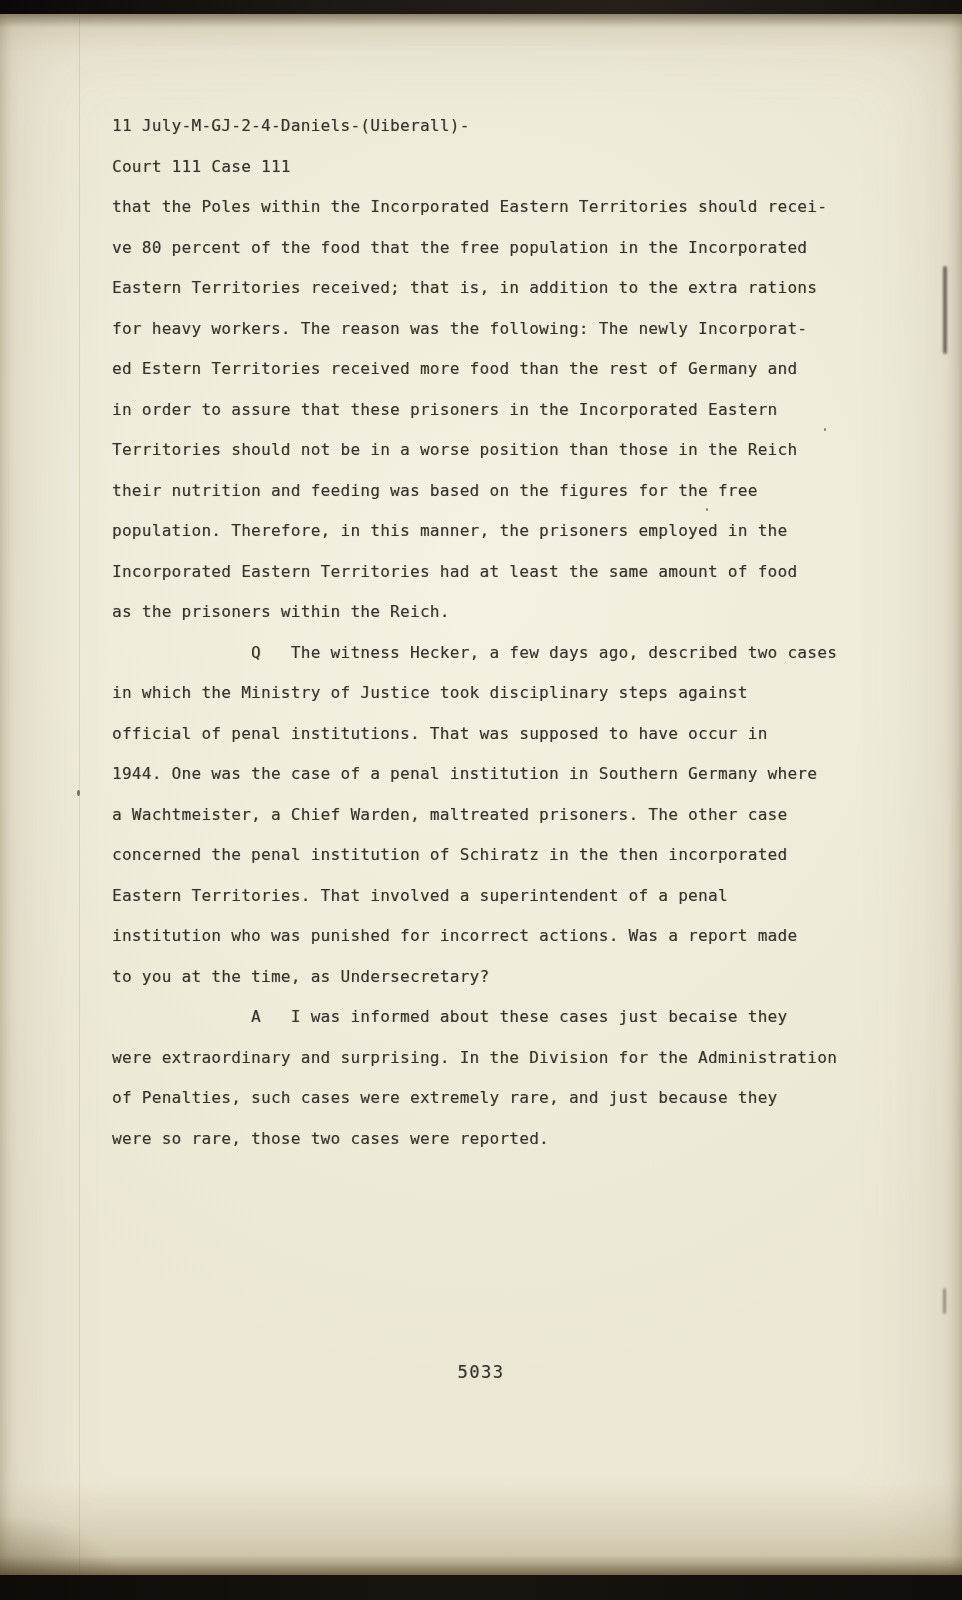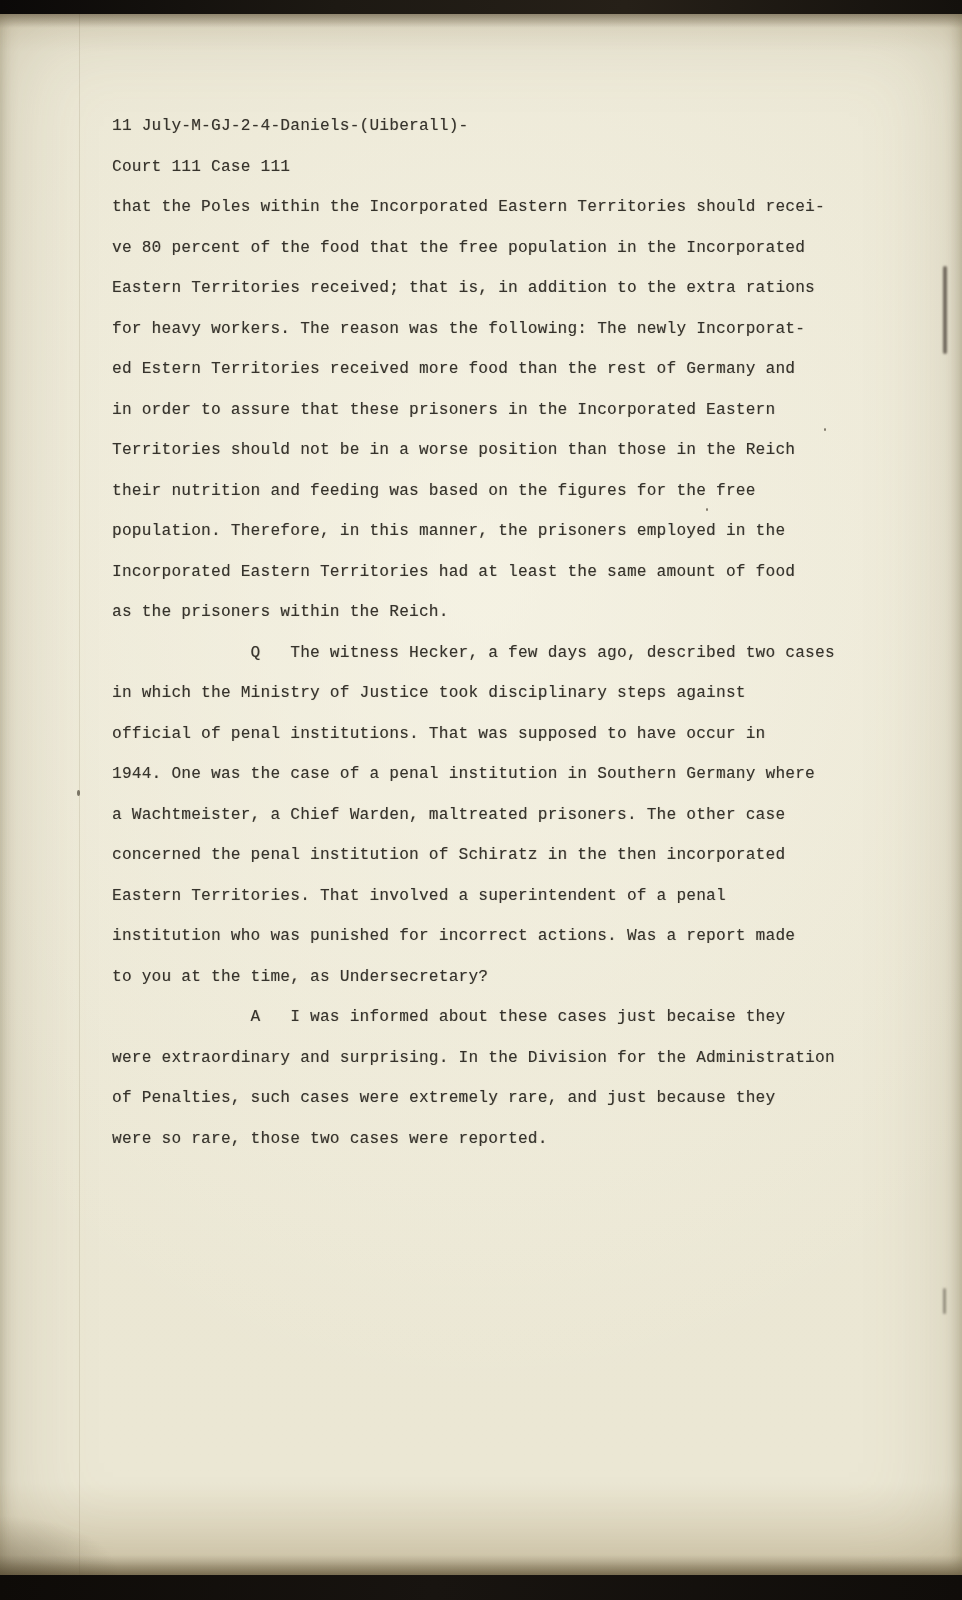--- a/index.html
+++ b/index.html
@@ -80,21 +80,20 @@
     position: absolute;
     left: 112px;
     top: 106px;
     width: 790px;
     color: #36332c;
     font-size: 16px;
     line-height: 40.5px;
     letter-spacing: 0.3px;
     white-space: pre;
     text-shadow: 0.4px 0.3px 0.7px rgba(54,51,44,0.42);
-    font-family: Liberation Mono, monospace;
   }
   .line {
     height: 40.5px;
   }
   .page-number {
     position: absolute;
     left: 0;
     top: 1362px;
     width: 962px;
     text-align: center;
@@ -142,20 +141,21 @@
 </style>
 </head>
 <body>
 
 <div class="scan">
   <div class="paper"></div>
   <div class="fold-line"></div>
 
   <div class="page-text"><div class="line">11 July-M-GJ-2-4-Daniels-(Uiberall)-</div><div class="line">Court 111 Case 111</div><div class="line">that the Poles within the Incorporated Eastern Territories should recei-</div><div class="line">ve 80 percent of the food that the free population in the Incorporated</div><div class="line">Eastern Territories received; that is, in addition to the extra rations</div><div class="line">for heavy workers. The reason was the following: The newly Incorporat-</div><div class="line">ed Estern Territories received more food than the rest of Germany and</div><div class="line">in order to assure that these prisoners in the Incorporated Eastern</div><div class="line">Territories should not be in a worse position than those in the Reich</div><div class="line">their nutrition and feeding was based on the figures for the free</div><div class="line">population. Therefore, in this manner, the prisoners employed in the</div><div class="line">Incorporated Eastern Territories had at least the same amount of food</div><div class="line">as the prisoners within the Reich.</div><div class="line">              Q   The witness Hecker, a few days ago, described two cases</div><div class="line">in which the Ministry of Justice took disciplinary steps against</div><div class="line">official of penal institutions. That was supposed to have occur in</div><div class="line">1944. One was the case of a penal institution in Southern Germany where</div><div class="line">a Wachtmeister, a Chief Warden, maltreated prisoners. The other case</div><div class="line">concerned the penal institution of Schiratz in the then incorporated</div><div class="line">Eastern Territories. That involved a superintendent of a penal</div><div class="line">institution who was punished for incorrect actions. Was a report made</div><div class="line">to you at the time, as Undersecretary?</div><div class="line">              A   I was informed about these cases just becaise they</div><div class="line">were extraordinary and surprising. In the Division for the Administration</div><div class="line">of Penalties, such cases were extremely rare, and just because they</div><div class="line">were so rare, those two cases were reported.</div></div>
 
+  <div class="page-number">5033</div>
 
   <div class="artifact-right-streak"></div>
   <div class="artifact-right-dash"></div>
   <div class="speck speck-1"></div>
   <div class="speck speck-2"></div>
   <div class="speck speck-3"></div>
   <div class="corner-smudge"></div>
 
   <div class="edge-top-shadow"></div>
   <div class="edge-top"></div>

